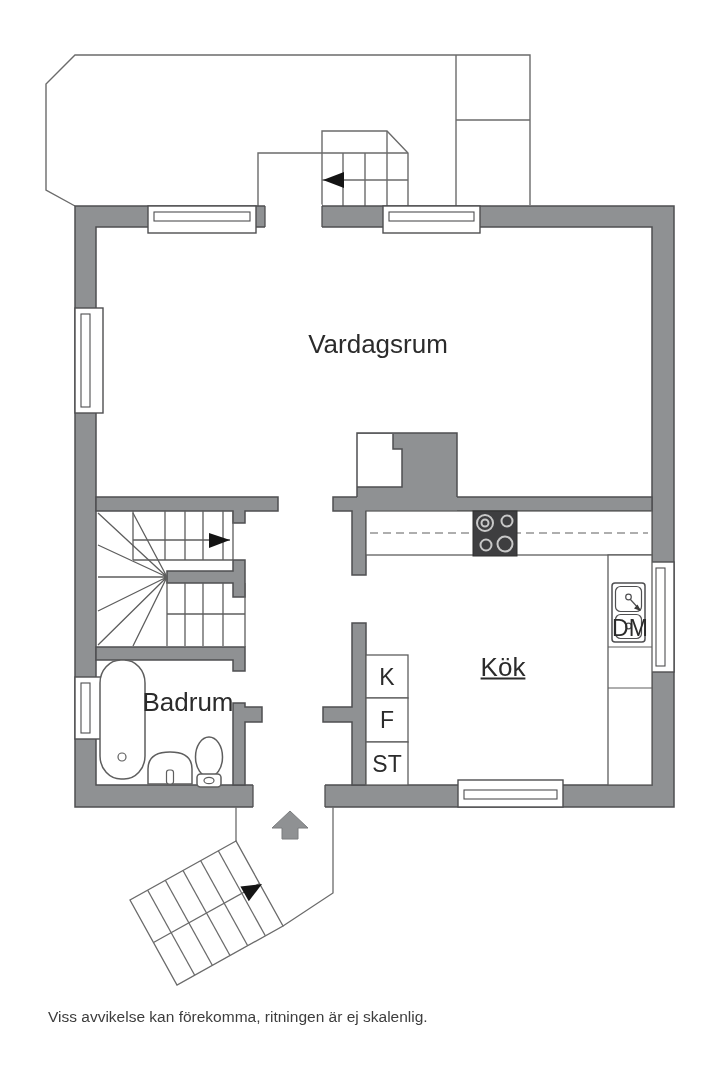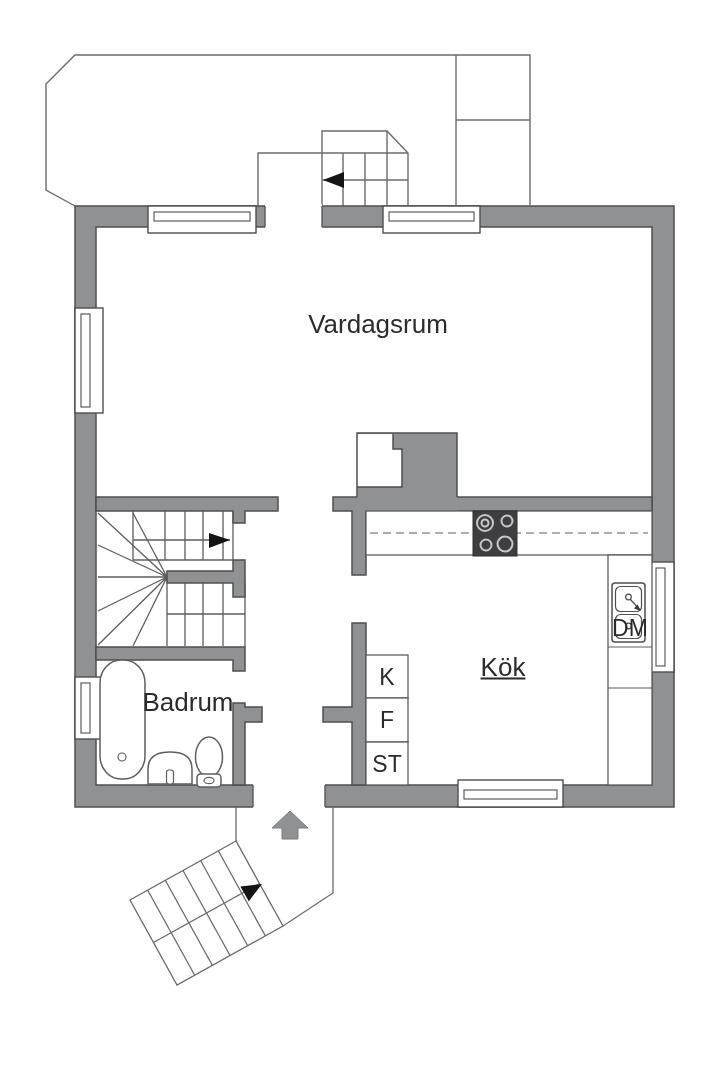--- a/index.html
+++ b/index.html
@@ -156,21 +156,22 @@
     <path d="M200.7,860.7 L247.7,945.7"></path>
     <path d="M183,870.5 L230,955.5"></path>
     <path d="M165.3,880.3 L212.3,965.3"></path>
     <path d="M147.7,890.2 L194.7,975.2"></path>
     <path d="M259.5,883.5 L153.5,942.5"></path>
     <polygon points="262,884 248.8,901.2 240.4,886.4" fill="#141414" stroke="none"></polygon>
   </g>
 
 </svg>
 
-<div class="lbl lbl-room" style="left:378px;top:324px;">Vardagsrum</div>
+<div class="lbl lbl-room" style="left:378px;top:344px;">Vardagsrum</div>
 <div class="lbl lbl-room" style="left:503px;top:667px;text-decoration:underline;">Kök</div>
 <div class="lbl lbl-small" style="left:188px;top:702px;font-size:26px;">Badrum</div>
 <div class="lbl lbl-small" style="left:387px;top:677px;">K</div>
 <div class="lbl lbl-small" style="left:387px;top:720px;">F</div>
 <div class="lbl lbl-small" style="left:387px;top:764px;text-align:right;">ST</div>
 <div class="lbl lbl-small" style="left:630px;top:628px;">DM</div>
+<div class="disclaimer">Viss avvikelse kan förekomma, ritningen är ej skalenlig.</div>
 
 </div>
 
 </body></html>

